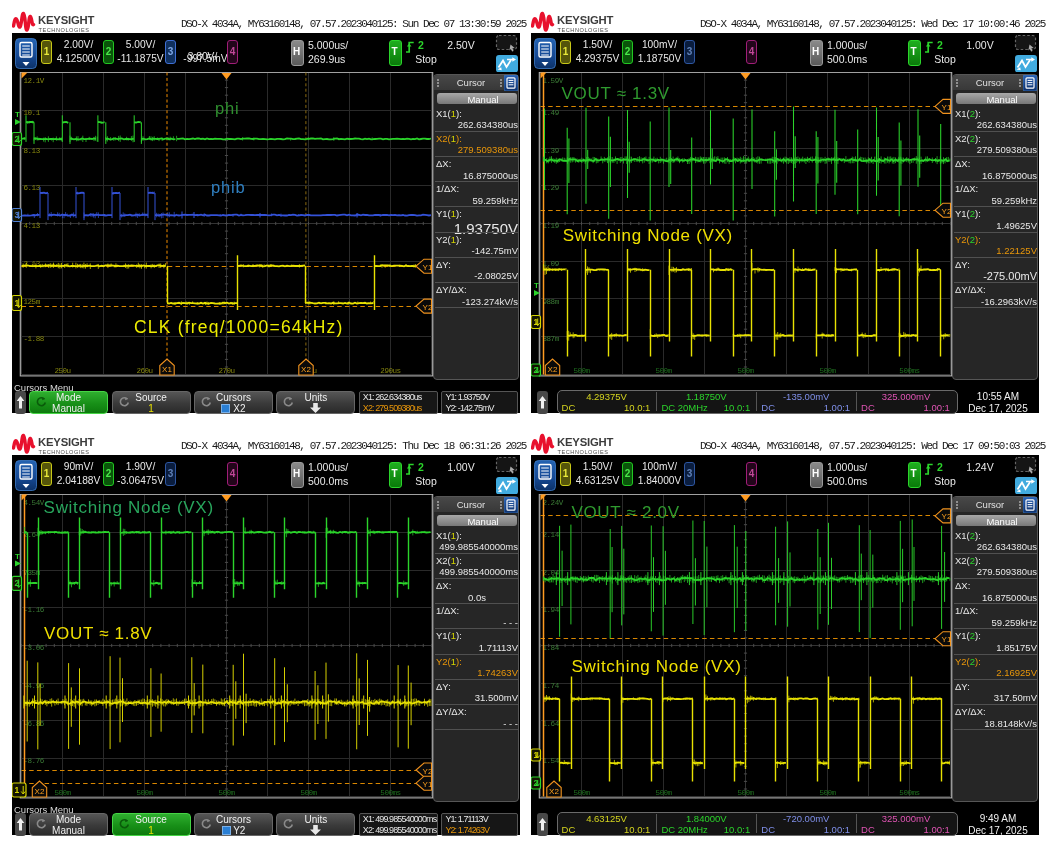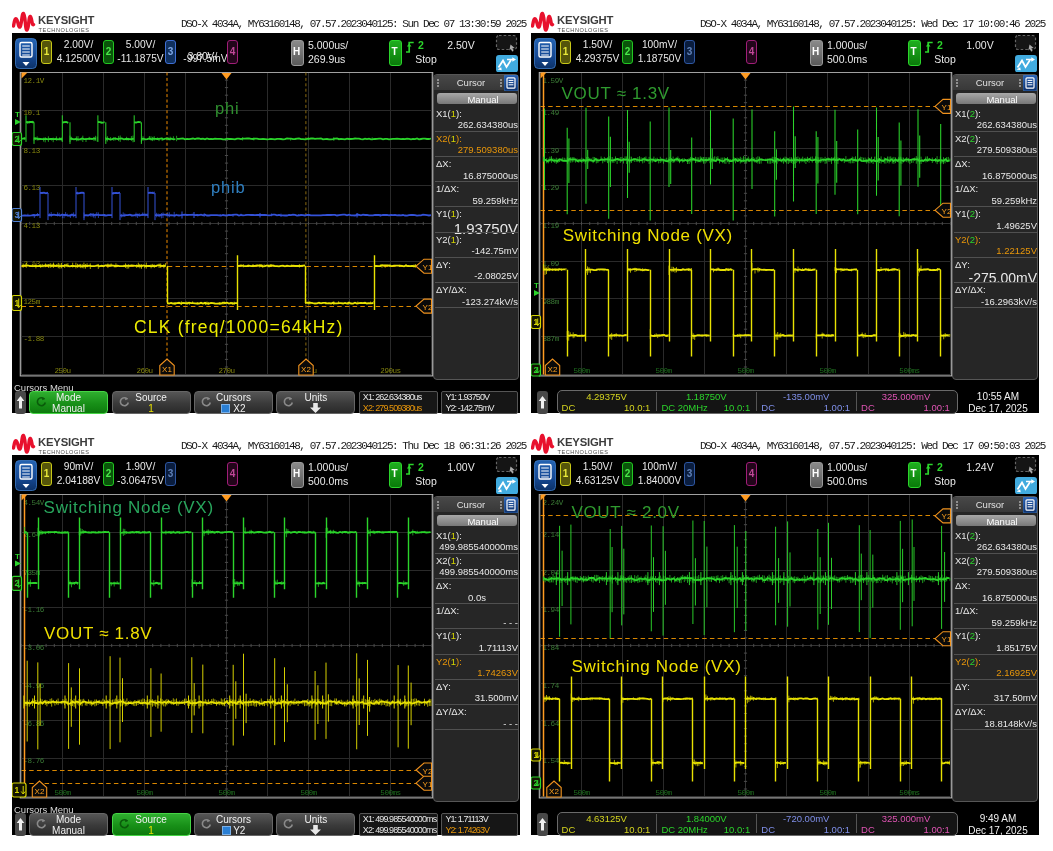--- a/index.html
+++ b/index.html
@@ -396,21 +396,21 @@
       <div style="position:absolute;left:2px;top:108.7px;color:#e8e8e8;font-size:9.5px">1/ΔX:</div>
       <div style="position:absolute;left:2px;top:120.2px;width:82px;text-align:right;color:#e8e8e8;font-size:9.5px">59.259kHz</div>
       <div style="position:absolute;left:1px;top:131.9px;width:83px;height:1px;background:#505050"></div>
       <div style="position:absolute;left:2px;top:133.9px;color:#e8e8e8;font-size:9.5px">Y1(<span style="color:#2bd42b">2</span>):</div>
       <div style="position:absolute;left:2px;top:145.4px;width:82px;text-align:right;color:#e8e8e8;font-size:9.5px">1.49625V</div>
       <div style="position:absolute;left:1px;top:157.1px;width:83px;height:1px;background:#505050"></div>
       <div style="position:absolute;left:2px;top:159.2px;color:#e8960a;font-size:9.5px">Y2(<span style="color:#2bd42b">2</span>):</div>
       <div style="position:absolute;left:2px;top:170.7px;width:82px;text-align:right;color:#e8960a;font-size:9.5px">1.22125V</div>
       <div style="position:absolute;left:1px;top:182.3px;width:83px;height:1px;background:#505050"></div>
       <div style="position:absolute;left:2px;top:184.4px;color:#e8e8e8;font-size:9.5px">ΔY:</div>
-      <div style="position:absolute;left:2px;top:195.9px;width:82px;text-align:right;color:#e8e8e8;font-size:14px">-275.00mV</div>
+      <div style="position:absolute;left:2px;top:195.9px;width:82px;text-align:right;color:#e8e8e8;font-size:11px">-275.00mV</div>
       <div style="position:absolute;left:1px;top:207.6px;width:83px;height:1px;background:#505050"></div>
       <div style="position:absolute;left:2px;top:209.6px;color:#e8e8e8;font-size:9.5px">ΔY/ΔX:</div>
       <div style="position:absolute;left:2px;top:221.1px;width:82px;text-align:right;color:#e8e8e8;font-size:9.5px">-16.2963kV/s</div>
       <div style="position:absolute;left:1px;top:232.8px;width:83px;height:1px;background:#505050"></div>
     </div>
     <div class="botbar">
       <div style="position:absolute;left:6px;top:0.5px"><svg width="11" height="23" viewBox="0 0 11 23">
           <rect x="0" y="0" width="11" height="23" rx="3" fill="#484848"></rect>
           <path d="M5.5,5 L9.3,10 H7 V17.5 H4 V10 H1.7 Z" fill="#f0f0f0"></path>
         </svg></div>

